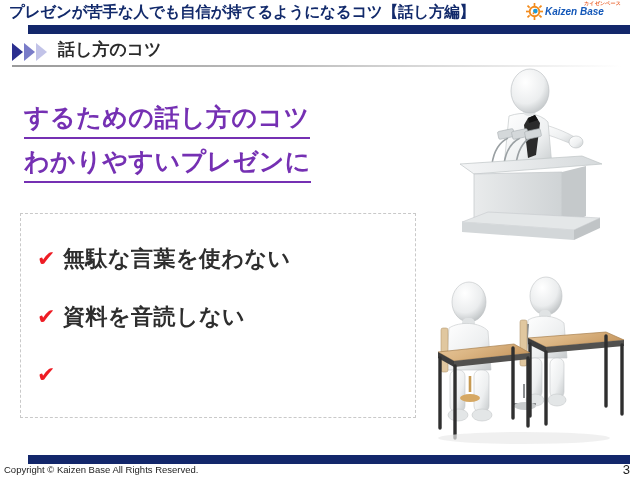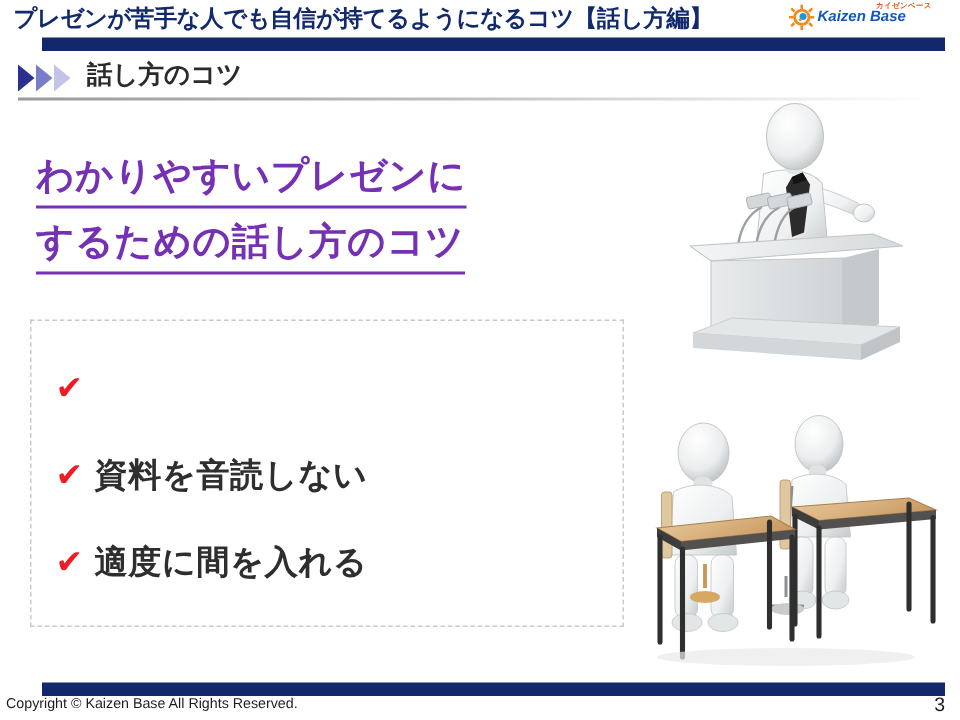--- a/index.html
+++ b/index.html
@@ -243,39 +243,39 @@
   <svg class="section-arrows" viewBox="0 0 44 18">
     <polygon points="0,0 11,9 0,18" fill="#2b2f8f"></polygon>
     <polygon points="12,0 23,9 12,18" fill="#4c50b5" opacity="0.75"></polygon>
     <polygon points="24,0 35,9 24,18" fill="#8f92d6" opacity="0.55"></polygon>
   </svg>
   <div class="section-label">話し方のコツ</div>
 </div>
 <div class="section-rule"></div>
 
 <div class="heading">
+  <span class="heading-line">するための話し方のコツ</span>
   <span class="heading-line">わかりやすいプレゼンに</span>
-  <span class="heading-line">するための話し方のコツ</span>
 </div>
 
 <div class="bullet-box">
   <div class="bullet-list">
 
     <div class="bullet-item">
       <span class="bullet-check">✔</span>
+      <span class="bullet-text">無駄な言葉を使わない</span>
     </div>
 
     <div class="bullet-item">
       <span class="bullet-check">✔</span>
       <span class="bullet-text">資料を音読しない</span>
     </div>
 
     <div class="bullet-item">
       <span class="bullet-check">✔</span>
-      <span class="bullet-text">適度に間を入れる</span>
     </div>
 
   </div>
 </div>
 
 <svg class="illus-podium" viewBox="0 0 208 172">
   <defs>
     <linearGradient id="gBody" x1="0" y1="0" x2="1" y2="1">
       <stop offset="0%" stop-color="#ffffff"></stop>
       <stop offset="60%" stop-color="#eef0f1"></stop>

